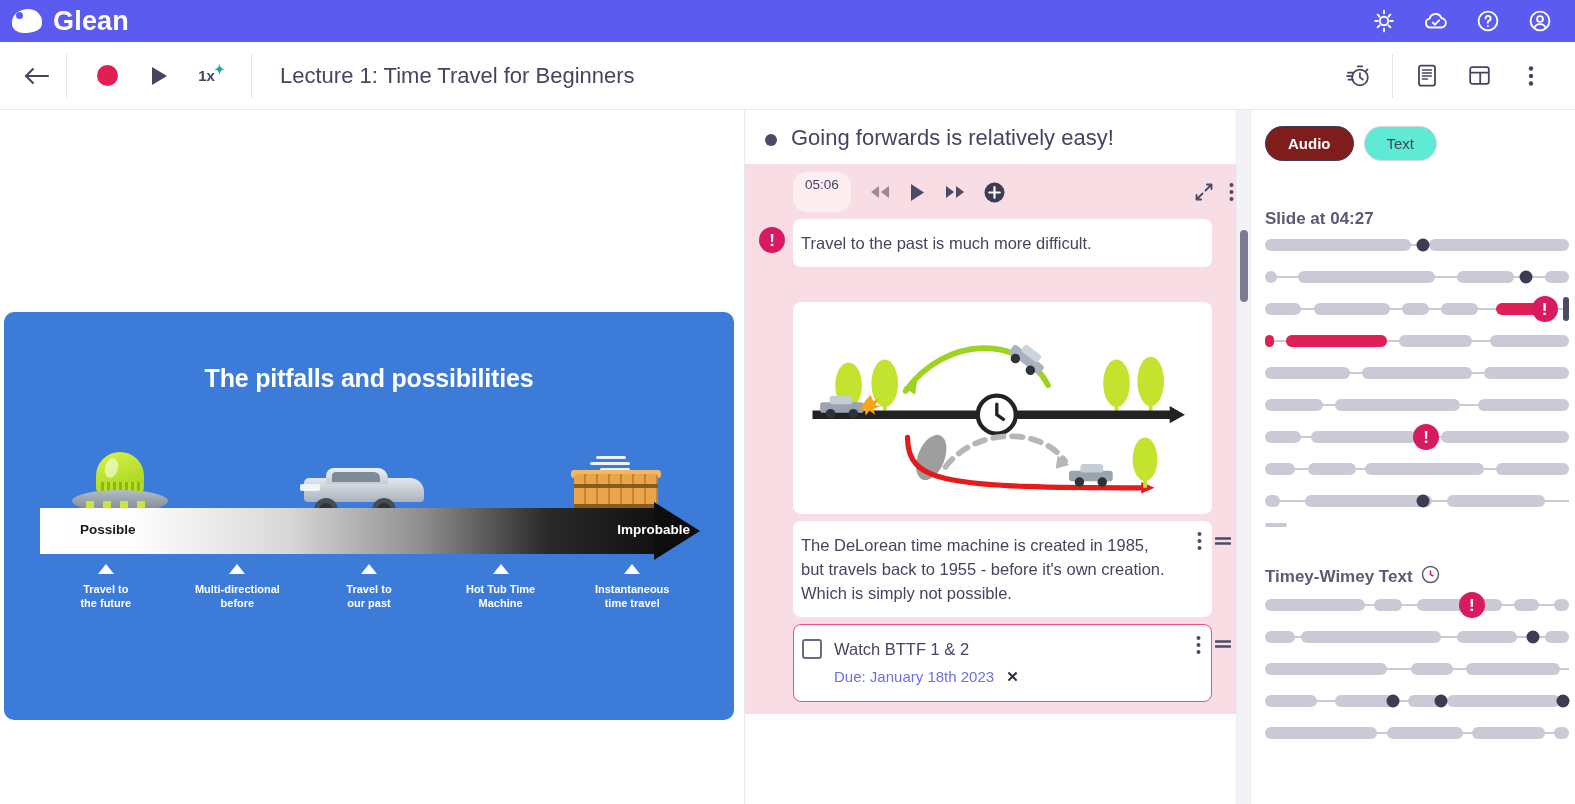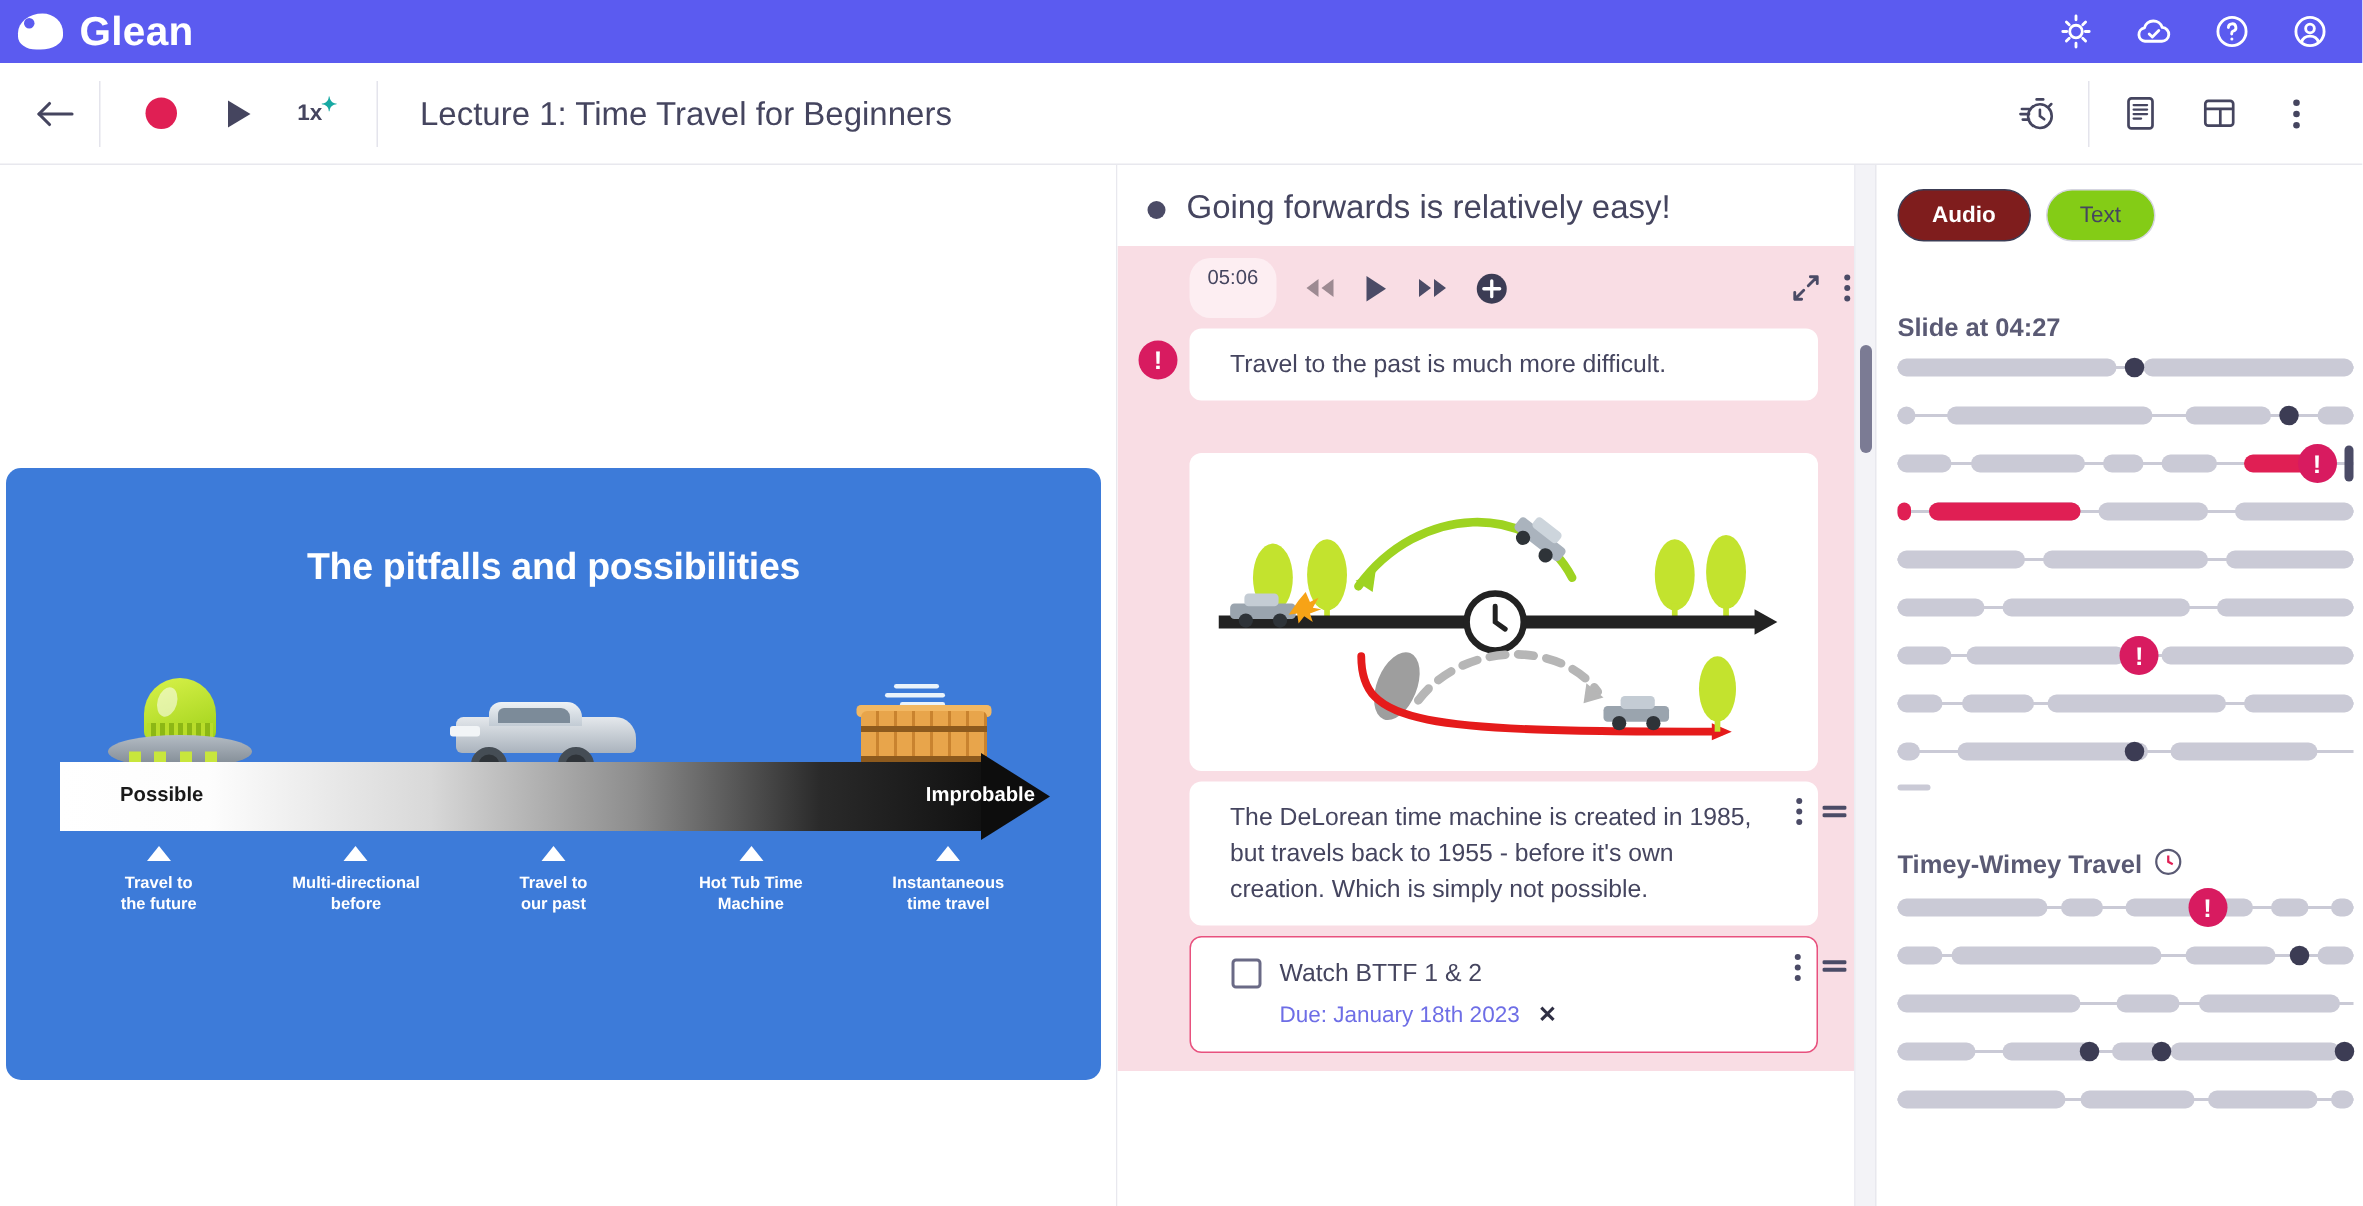--- a/index.html
+++ b/index.html
@@ -128,21 +128,21 @@
   .audio-right { margin-left: auto; display: flex; align-items: center; gap: 16px; }
 
   .alert-badge {
     width: 26px; height: 26px; border-radius: 50%; background: #d81b60;
     color: #fff; font-size: 17px; font-weight: 700; display: flex;
     align-items: center; justify-content: center; flex: none; line-height: 1;
   }
   .card-row { display: flex; align-items: flex-start; padding: 0 16px 0 6px; margin-top: 7px; position: relative; }
   .card-row .gutter { width: 42px; display: flex; justify-content: center; padding-top: 8px; flex: none; }
   .note-card {
-    flex: 1; background: #fff; border-radius: 8px; padding: 12px 27px;
+    flex: 1; background: #fff; border-radius: 8px; padding: 12px 8px;
     font-size: 16.5px; color: #45455f; line-height: 24px; position: relative;
   }
   .note-card.outlined { border: 1.5px solid #e8517e; }
   .kebab-in-card { position: absolute; right: 10px; top: 10px; cursor: pointer; }
   .drag-handle { width: 22px; display: flex; align-items: center; justify-content: center; padding-top: 14px; flex: none; }
 
   .img-card { background: #fff; border-radius: 8px; padding: 10px; margin-top: 7px; }
   .tl-svg { display: block; width: 100%; height: 192px; }
 
   .task-check {
@@ -163,21 +163,21 @@
   .notes-scroll .thumb {
     position: absolute; left: 3px; top: 120px; width: 8px; height: 72px;
     background: #7b7b94; border-radius: 5px; cursor: pointer;
   }
 
   
   .right-pane { width: 325px; background: #fff; border-left: 1px solid #e8e8ee; padding: 16px 0 0 0; overflow: hidden; }
   .seg { display: flex; gap: 10px; padding: 0 0 0 14px; }
   .seg-btn {
     padding: 8px 22px; border-radius: 18px; font-size: 15px; cursor: pointer;
-    border: 1.5px solid #d5d5e0; background: #84cc16; color: #45455f;
+    border: 1.5px solid #d5d5e0; background: #5eead4; color: #45455f;
   }
   .seg-btn.active { background: #7f1d1d; border-color: #3c3c54; color: #fff; font-weight: 600; }
   .sec-head {
     font-size: 17px; color: #5a5a74; font-weight: 600;
     padding: 0 0 0 14px; display: flex; align-items: center; gap: 8px;
   }
   .wave { padding: 0 6px 0 14px; }
   .wrow { height: 32px; position: relative; display: flex; align-items: center; }
   .wline { position: absolute; left: 0; right: 0; top: 50%; height: 2px; background: #cacad6; transform: translateY(-50%); }
   .wseg { position: absolute; height: 12px; background: #cacad6; border-radius: 6px; top: 50%; transform: translateY(-50%); }
@@ -621,21 +621,21 @@
           <div class="wseg" style="left:60%;width:32%"></div>
           <div class="wdot" style="left:52%"></div>
         </div>
       </div>
 
     <div class="stub"></div>
 
     <div style="height:38px"></div>
 
     <div class="sec-head">
-      <span>Timey-Wimey Travel</span>
+      <span>Timey-Wimey Text</span>
       <span>
         <svg width="19" height="19" viewBox="0 0 19 19" fill="none" stroke="#5a5a74" stroke-width="1.5">
           <circle cx="9.5" cy="9.5" r="8"></circle>
             <path d="M9.5 5.4v4.1l3 1.6" stroke="#e01f54"></path>
         </svg>
       </span>
     </div>
     <div class="wave" id="wave1">
         <div class="wrow">
           <div class="wline"></div>

